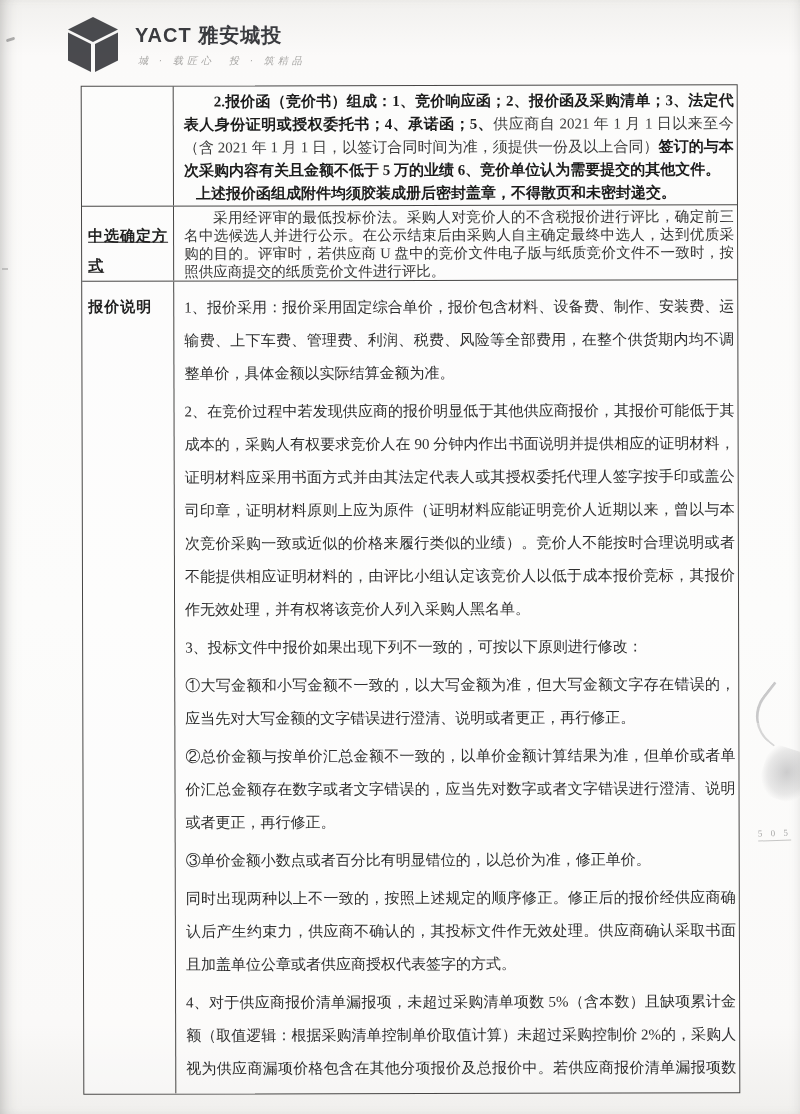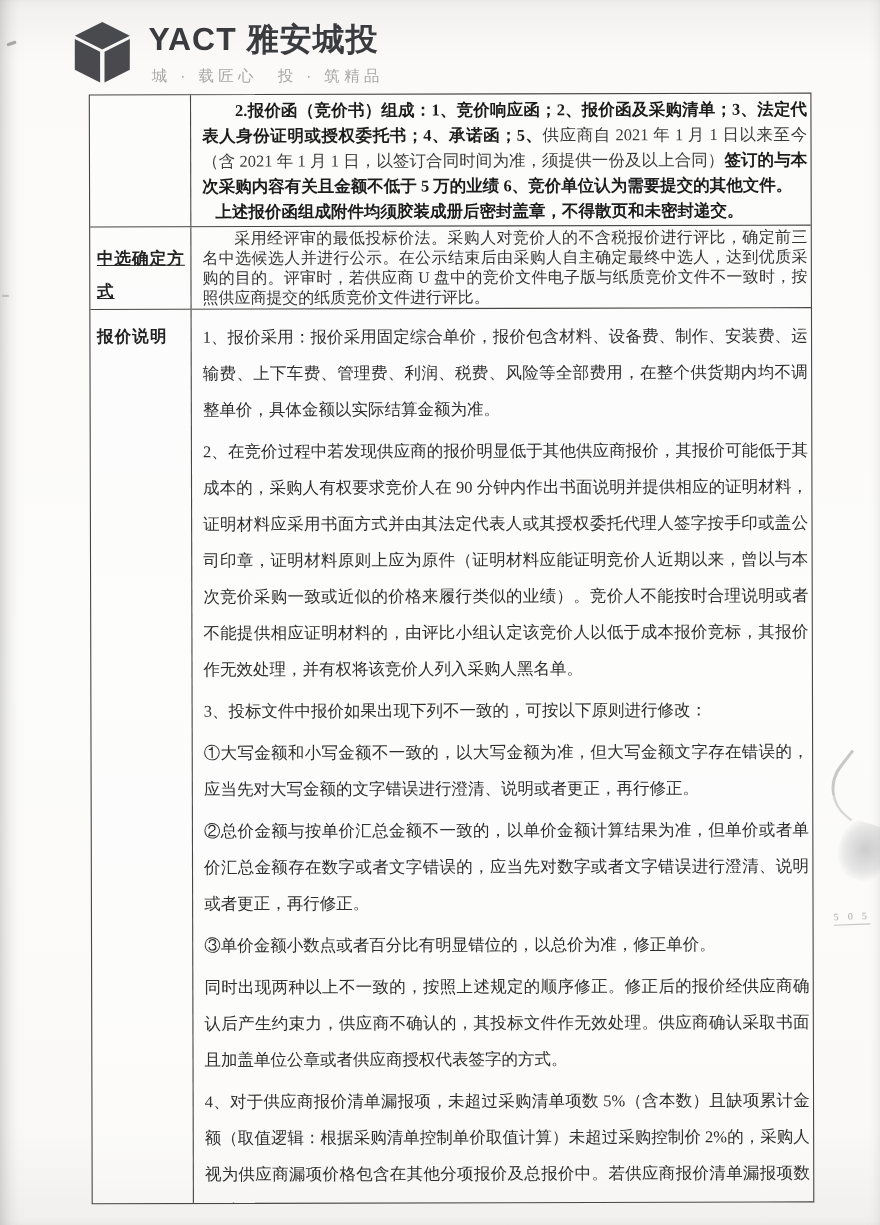--- a/index.html
+++ b/index.html
@@ -22,33 +22,34 @@
     position: absolute;
     left: 66px; top: 16px;
     display: flex;
     align-items: center;
     gap: 15px;
   }
   .cube { display: block; line-height: 0; opacity: .92; }
   .logo-text { display: flex; flex-direction: column; gap: 5px; }
   .brand {
     font-family: "Liberation Sans", sans-serif;
-    font-size: 29px;
+    font-size: 20px;
     font-weight: 800;
     letter-spacing: 1px;
     color: #3a3b3f;
     white-space: nowrap;
   }
   .tagline {
     font-family: "Liberation Sans", sans-serif;
-    font-size: 14px;
+    font-size: 10px;
     letter-spacing: 4px;
     color: #a8a7a5;
     padding-left: 3px;
     white-space: nowrap;
+    font-style: italic;
   }
 
   
   .doc-table {
     position: absolute;
     left: 82px; top: 85px;
     width: 657px;
     border: 1.5px solid #474645;
     transform: rotate(-0.15deg);
     background: rgba(255,255,255,.35);

